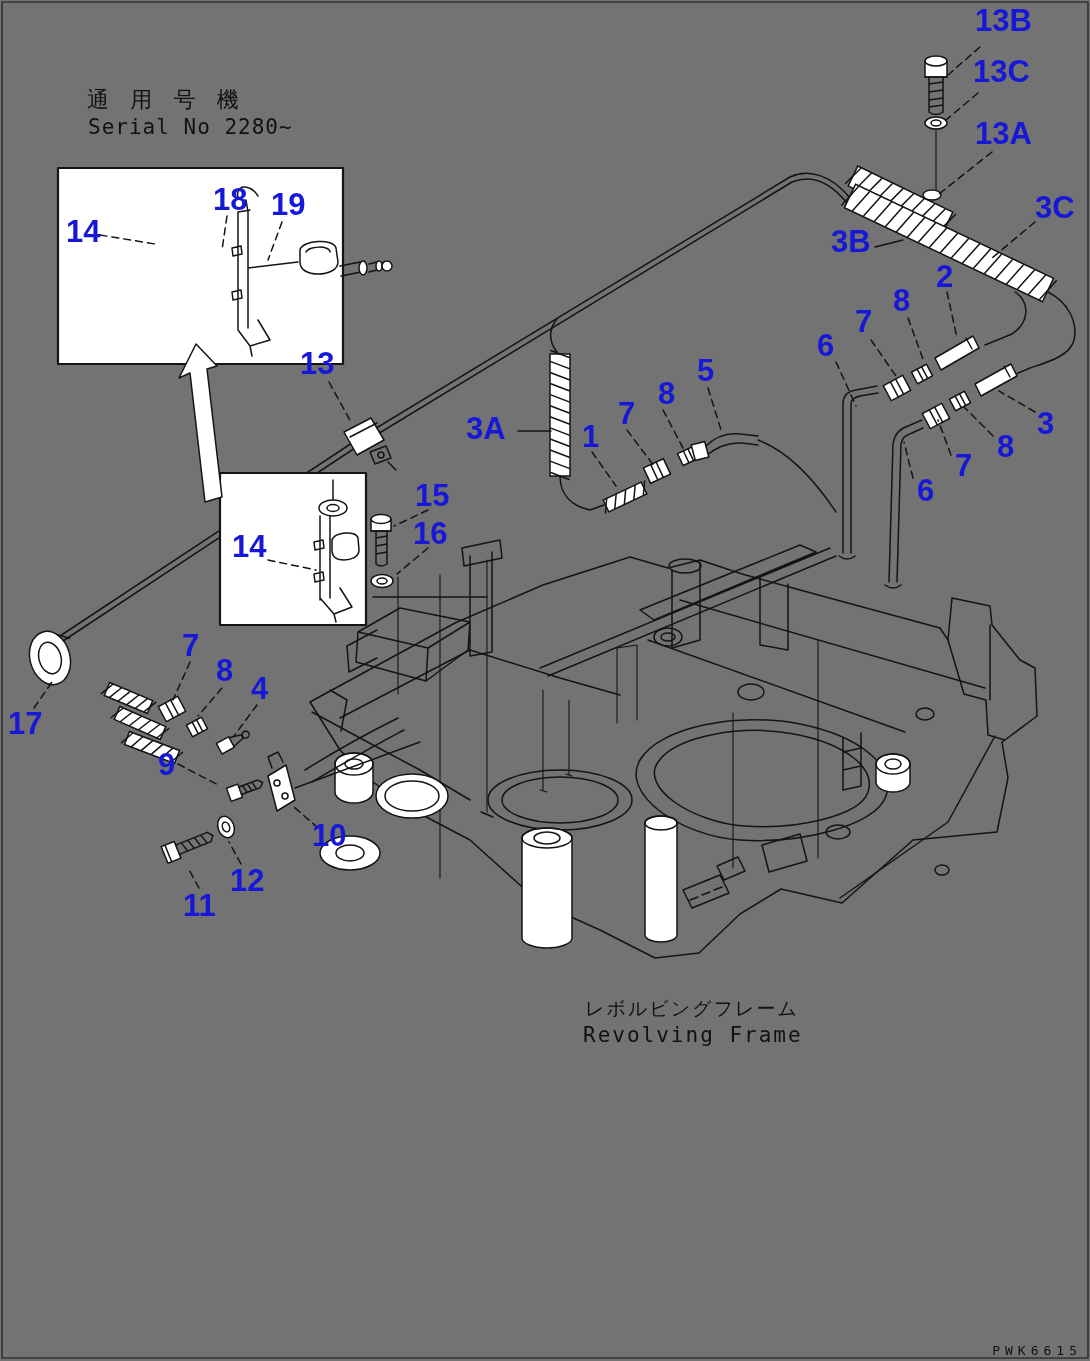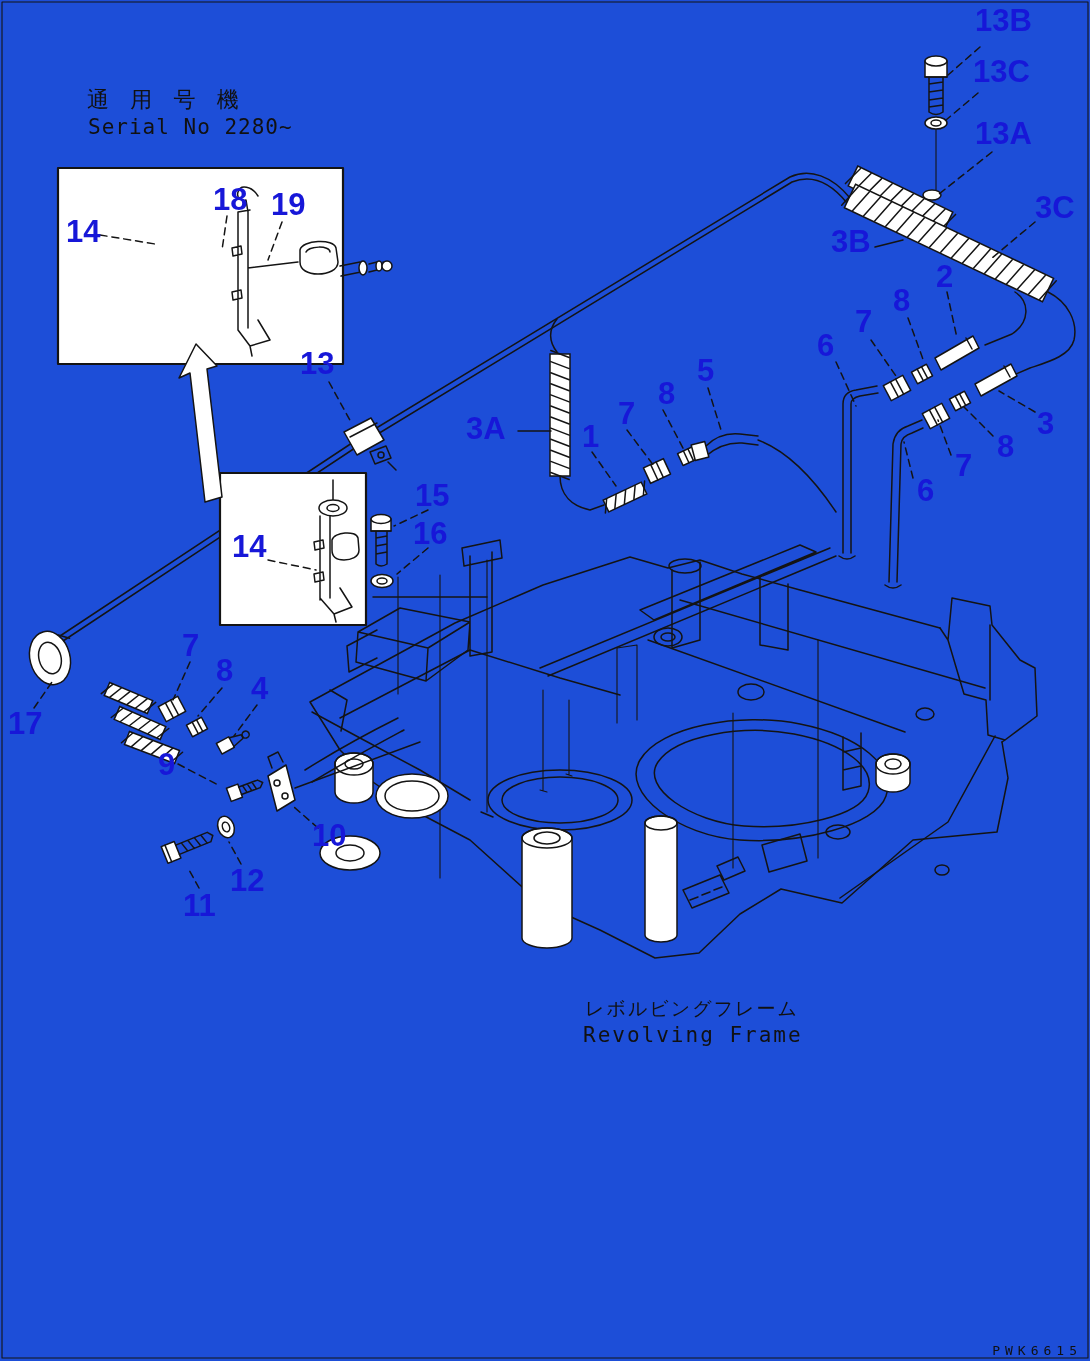--- a/index.html
+++ b/index.html
@@ -1,16 +1,16 @@
 <!DOCTYPE html>
 <html><head>
 <meta charset="utf-8">
 <style>
   html,body{margin:0;padding:0;background:#e8e8e8;}
-  .page{position:relative;width:1090px;height:1361px;background:#1d4ed8;margin:0 auto;
+  .page{position:relative;width:1090px;height:1361px;background:#737373;margin:0 auto;
         font-family:"Liberation Sans",sans-serif;overflow:hidden;}
   svg{position:absolute;left:0;top:0;}
   svg path, svg line, svg ellipse, svg rect, svg polyline, svg circle{
       fill:none;stroke:#141414;stroke-width:1.5;stroke-linecap:round;stroke-linejoin:round;}
   .wf{fill:#ffffff;}
   .thin{stroke-width:1.1;}
   .box{stroke-width:2.2;}
   .callout-text{font-family:"Liberation Sans",sans-serif;font-weight:bold;font-size:31px;}
   .sys-text{font-family:"DejaVu Sans Mono",monospace;fill:#111111;stroke:none;}
 </style>

